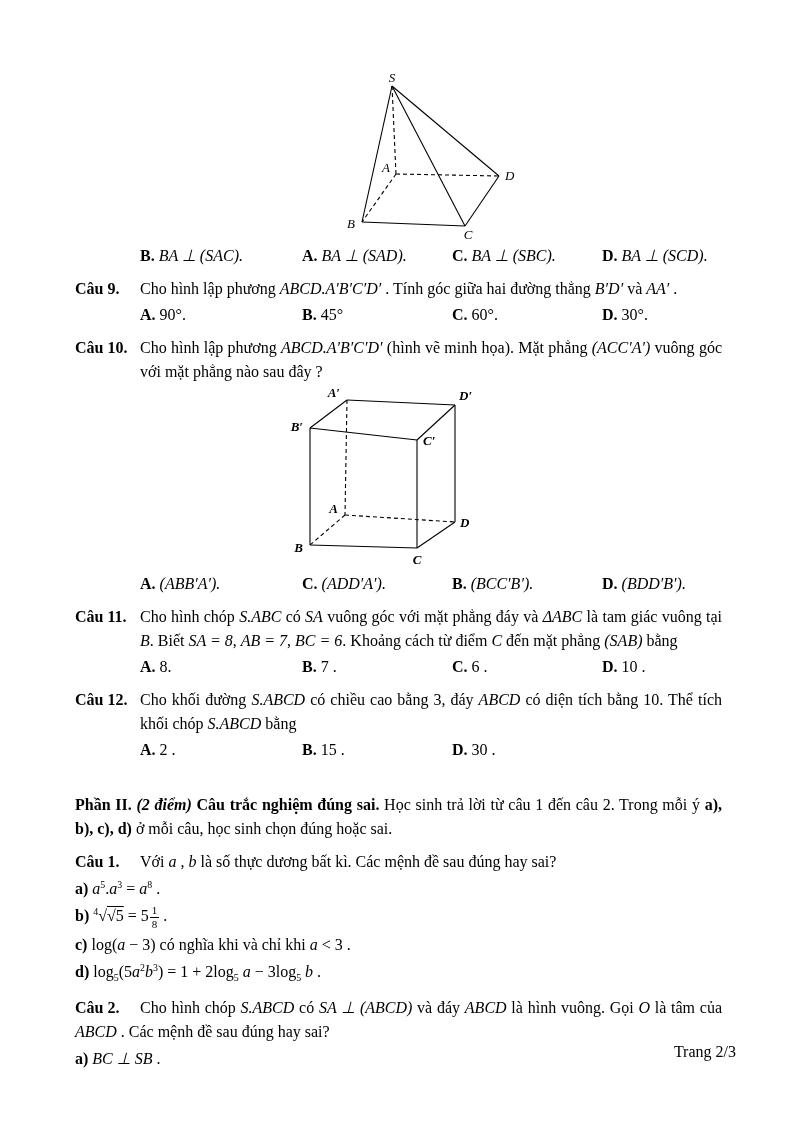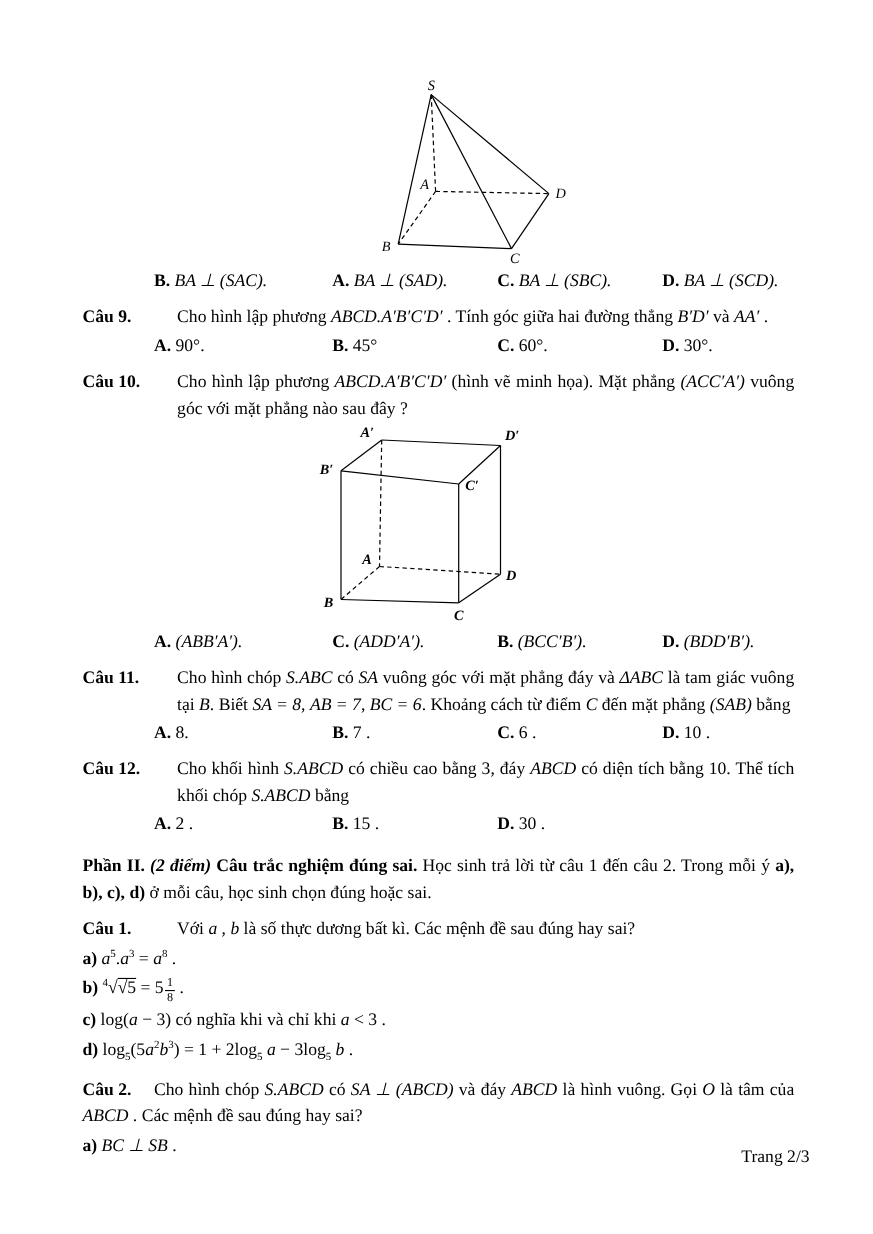--- a/index.html
+++ b/index.html
@@ -10,26 +10,26 @@
     font-size:16px; line-height:1.5; color:#000;
   }
   .sheet { position:relative; width:794px; height:1122px; padding:0 72px 0 75px; overflow:hidden; }
   .m { font-style:italic; }
   .b { font-weight:bold; }
   .ov { text-decoration:overline; }
   sup, sub { font-size:62%; }
   .frac { display:inline-flex; flex-direction:column; align-items:center; font-size:11px; line-height:1.15; vertical-align:7px; margin-left:1px; }
   .frac .fn { border-bottom:1px solid #000; padding:0 2px; }
 
-  .q { display:flex; margin-top:9px;gap:21px; }
+  .q { display:flex; margin-top:9px; }
   .qlabel { flex:0 0 65px; font-weight:bold; }
   .qbody { flex:1; text-align:justify; }
   .para { margin-top:9px; text-align:justify; }
   .para .inlabel { display:inline-block; width:65px; font-weight:bold; }
-  .p2 { margin-top:14px; }
+  .p2 { margin-top:31px; }
   .qc2 { margin-top:10px; }
 
   .opts { display:grid; grid-template-columns:162px 150px 150px 1fr; margin:2px 0 0 65px; }
   .ol { font-weight:bold; }
 
   .sub { margin-top:3px; }
 
   .fig { position:relative; }
   .fig svg { position:absolute; top:0; }
   .fig-pyramid { height:170px; margin-top:72px; }
@@ -137,21 +137,21 @@
   </div>
   <div class="opts">
     <div><span class="ol">A.</span> <span><span>8.</span></span></div>
     <div><span class="ol">B.</span> <span><span>7 .</span></span></div>
     <div><span class="ol">C.</span> <span><span>6 .</span></span></div>
     <div><span class="ol">D.</span> <span><span>10 .</span></span></div>
   </div>
 
   <div class="q">
     <div class="qlabel">Câu 12.</div>
-    <div class="qbody"><span>Cho khối hình </span><span class="m">S.ABCD</span><span> có chiều cao bằng 3, đáy </span><span class="m">ABCD</span><span> có diện tích bằng 10. Thể tích khối chóp </span><span class="m">S.ABCD</span><span> bằng</span></div>
+    <div class="qbody"><span>Cho khối đường </span><span class="m">S.ABCD</span><span> có chiều cao bằng 3, đáy </span><span class="m">ABCD</span><span> có diện tích bằng 10. Thể tích khối chóp </span><span class="m">S.ABCD</span><span> bằng</span></div>
   </div>
   <div class="opts">
     <div><span class="ol">A.</span> <span><span>2 .</span></span></div>
     <div><span class="ol">B.</span> <span><span>15 .</span></span></div>
     <div><span class="ol">D.</span> <span><span>30 .</span></span></div>
   </div>
 
   <div class="para p2"><span class="b">Phần II. </span><span class="m b">(2 điểm) </span><span class="b">Câu trắc nghiệm đúng sai. </span><span>Học sinh trả lời từ câu 1 đến câu 2. Trong mỗi ý </span><span class="b">a), b), c), d)</span><span> ở mỗi câu, học sinh chọn đúng hoặc sai.</span></div>
 
   <div class="q">

